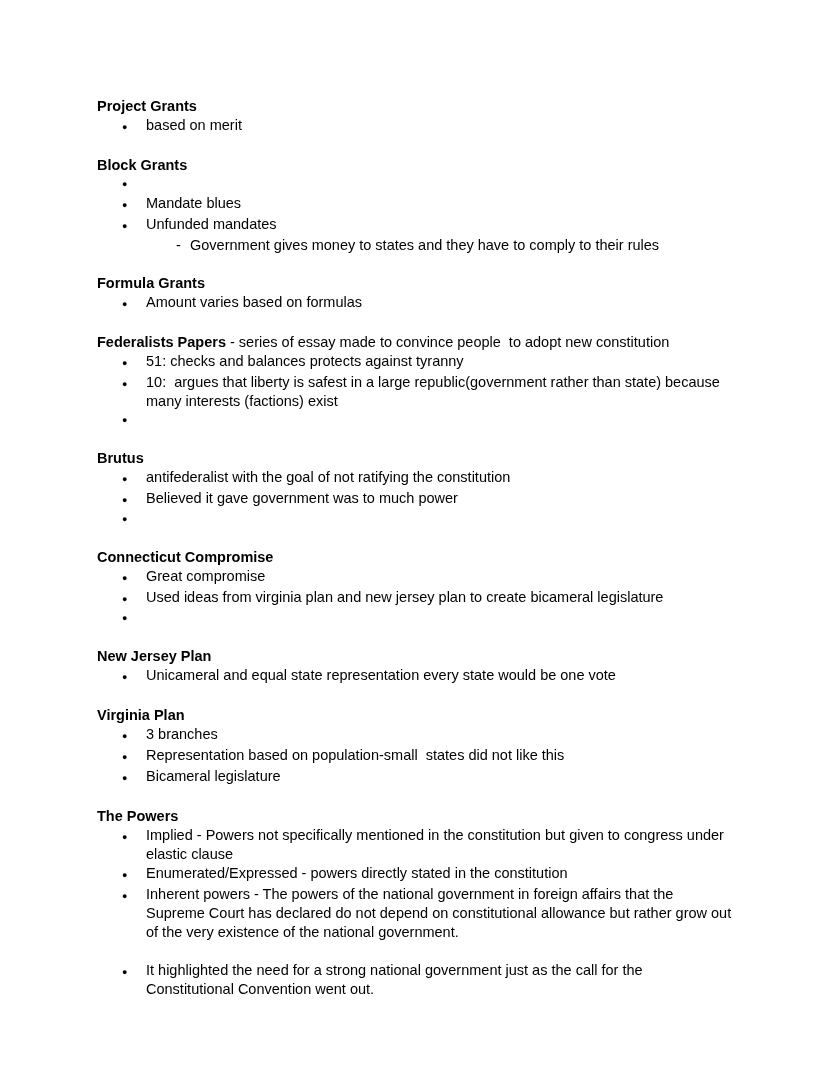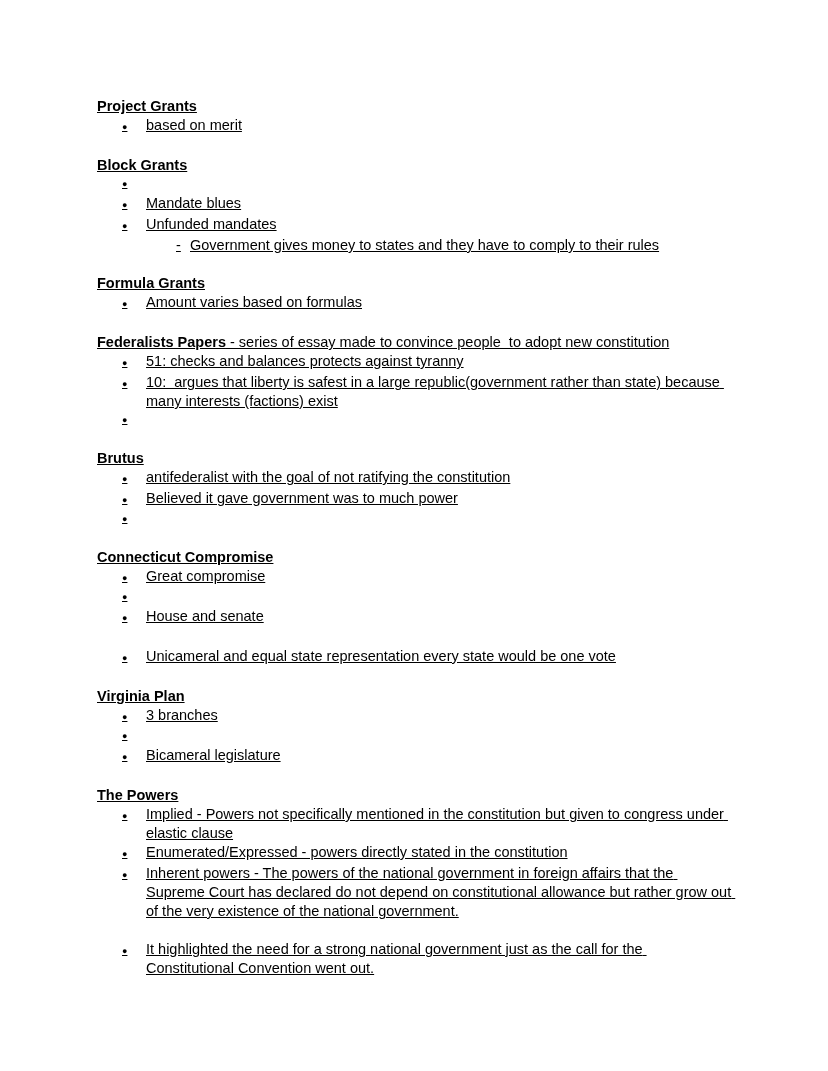--- a/index.html
+++ b/index.html
@@ -19,21 +19,20 @@
     padding: 97px 90px 60px 97px;
     color: #000000;
     font-size: 14.5px;
     line-height: 19px;
   }
   .doc-inner {
     width: 636px;
   }
   .section {
     margin: 0 0 19px 0;
-    text-decoration: underline;
   }
   .heading-line {
     white-space: pre-wrap;
   }
   .heading {
     font-weight: bold;
   }
   .heading-suffix {
     font-weight: normal;
   }
@@ -91,30 +90,31 @@
       </div>
       <div class="section">
         <div class="heading-line"><span class="heading">Brutus</span></div>
         <div class="item level1"><span class="marker">●</span><span class="item-text">antifederalist with the goal of not ratifying the constitution</span></div>
         <div class="item level1"><span class="marker">●</span><span class="item-text">Believed it gave government was to much power</span></div>
         <div class="item level1"><span class="marker">●</span></div>
       </div>
       <div class="section">
         <div class="heading-line"><span class="heading">Connecticut Compromise</span></div>
         <div class="item level1"><span class="marker">●</span><span class="item-text">Great compromise</span></div>
+        <div class="item level1"><span class="marker">●</span><span class="item-text">Used ideas from virginia plan and new jersey plan to create bicameral legislature</span></div>
         <div class="item level1"><span class="marker">●</span></div>
-        <div class="item level1"><span class="marker">●</span><span class="item-text">House and senate</span></div>
       </div>
       <div class="section">
+        <div class="heading-line"><span class="heading">New Jersey Plan</span></div>
         <div class="item level1"><span class="marker">●</span><span class="item-text">Unicameral and equal state representation every state would be one vote</span></div>
       </div>
       <div class="section">
         <div class="heading-line"><span class="heading">Virginia Plan</span></div>
         <div class="item level1"><span class="marker">●</span><span class="item-text">3 branches</span></div>
-        <div class="item level1"><span class="marker">●</span></div>
+        <div class="item level1"><span class="marker">●</span><span class="item-text">Representation based on population-small  states did not like this</span></div>
         <div class="item level1"><span class="marker">●</span><span class="item-text">Bicameral legislature</span></div>
       </div>
       <div class="section">
         <div class="heading-line"><span class="heading">The Powers</span></div>
         <div class="item level1"><span class="marker">●</span><span class="item-text">Implied - Powers not specifically mentioned in the constitution but given to congress under elastic clause</span></div>
         <div class="item level1"><span class="marker">●</span><span class="item-text">Enumerated/Expressed - powers directly stated in the constitution</span></div>
         <div class="item level1"><span class="marker">●</span><span class="item-text">Inherent powers - The powers of the national government in foreign affairs that the Supreme Court has declared do not depend on constitutional allowance but rather grow out of the very existence of the national government.</span></div>
       </div>
       <div class="section">
         <div class="item level1"><span class="marker">●</span><span class="item-text">It highlighted the need for a strong national government just as the call for the Constitutional Convention went out.</span></div>

